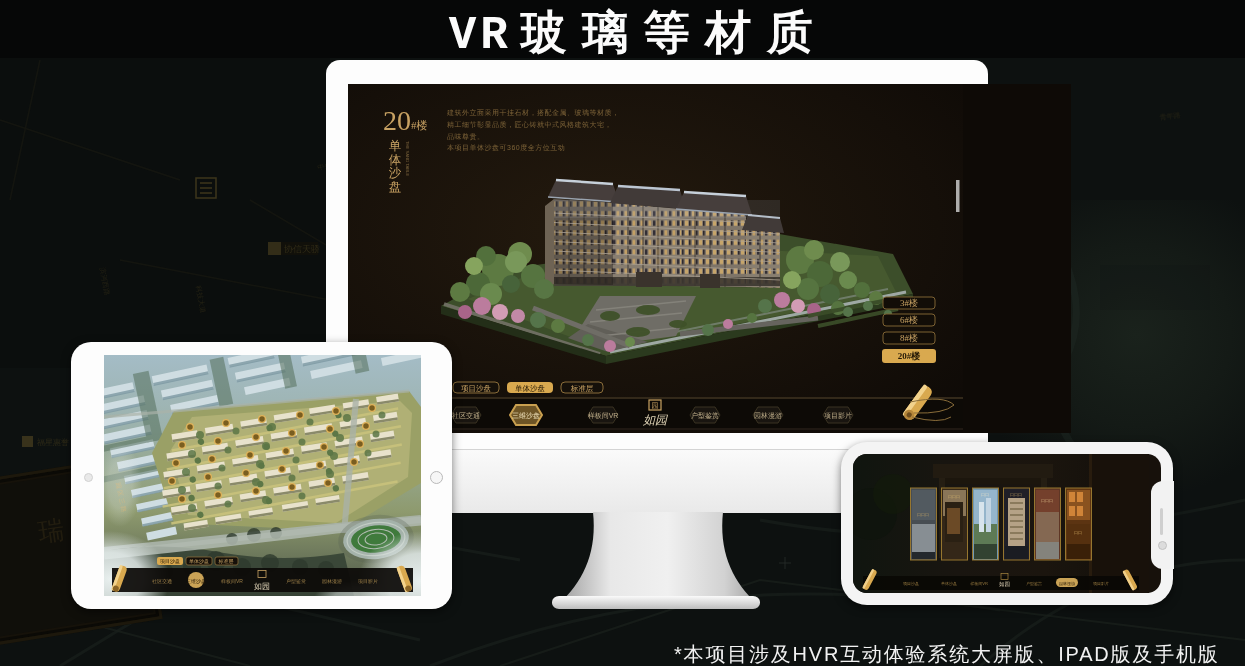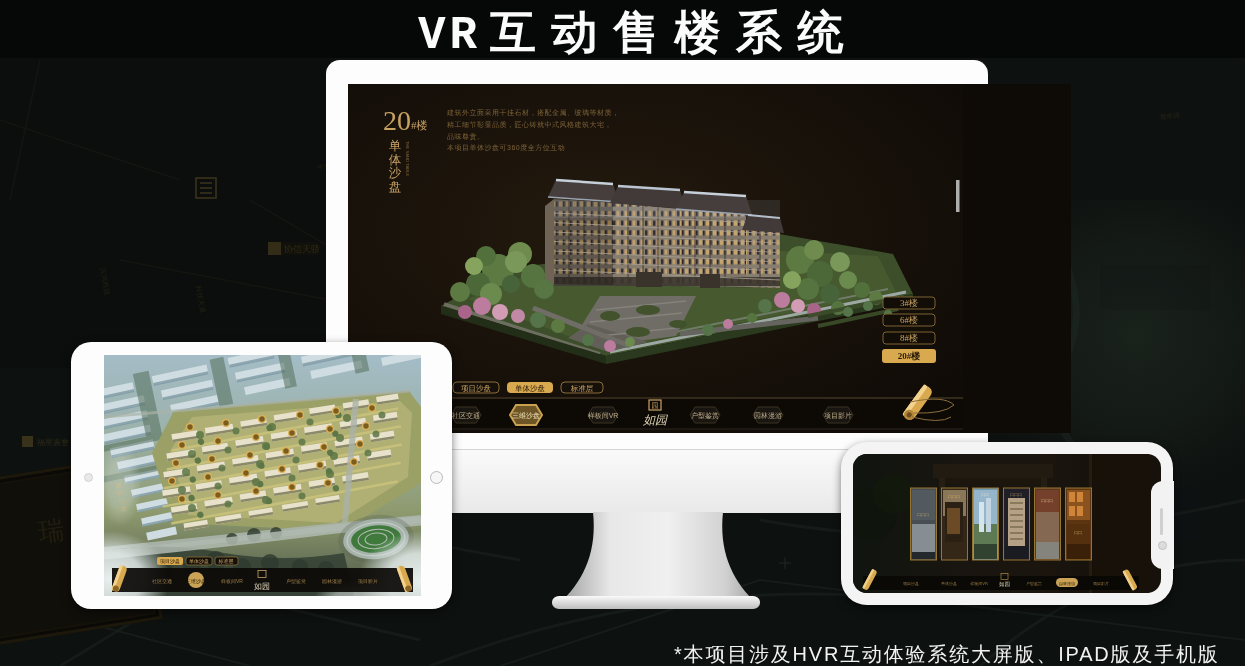--- a/index.html
+++ b/index.html
@@ -58,21 +58,21 @@
     </g>
 
     <g stroke="#5a635d" stroke-width="1" opacity="0.28">
       <path d="M785 557 L785 569 M779 563 L791 563"></path>
     </g>
   </svg>
 
   <div class="abs" style="left:-55px;top:470px;width:200px;height:160px;transform:rotate(-9deg);background:#100f0a;border:3px solid #1d180c;box-shadow:inset 0 0 0 3px #0b0a06, inset 0 0 0 5px #16120a;"></div>
   <div class="abs" style="left:38px;top:505px;width:150px;height:40px;transform:rotate(-8deg);color:#262011;font-size:26px;opacity:0.85;letter-spacing:8px;font-family:'Liberation Serif',serif;">瑞星嘉奖</div>
 
-  <div class="abs" style="left:16px;top:2px;width:1245px;text-align:center;color:#fbfbfb;font-size:46px;font-weight:bold;font-family:'Liberation Sans',sans-serif;"><span style="letter-spacing:4px;font-family:Liberation Mono, monospace;">VR</span><span style="letter-spacing:15.5px;padding-left:9px;">互动售楼系统</span></div>
+  <div class="abs" style="left:16px;top:2px;width:1245px;text-align:center;color:#fbfbfb;font-size:46px;font-weight:bold;font-family:'Liberation Sans',sans-serif;"><span style="letter-spacing:4px;font-family:Liberation Mono, monospace;">VR</span><span style="letter-spacing:15.5px;padding-left:9px;">玻璃等材质</span></div>
 
   <div class="abs" style="left:326px;top:60px;width:662px;height:452px;background:#fdfdfd;border-radius:14px;"></div>
 
   <div class="abs" style="left:326px;top:449px;width:662px;height:63px;background:linear-gradient(#fafafa,#e9e9e9);border-bottom-left-radius:14px;border-bottom-right-radius:14px;border-top:1px solid #d4d4d4;"></div>
 
   <svg class="abs" style="left:563px;top:512px;" width="190" height="88" viewBox="0 0 190 88">
     <defs>
         <linearGradient id="neckg" x1="0" y1="0" x2="1" y2="0">
       <stop offset="0%" stop-color="#a2a2a2"></stop>
           <stop offset="25%" stop-color="#e8e8e8"></stop>

